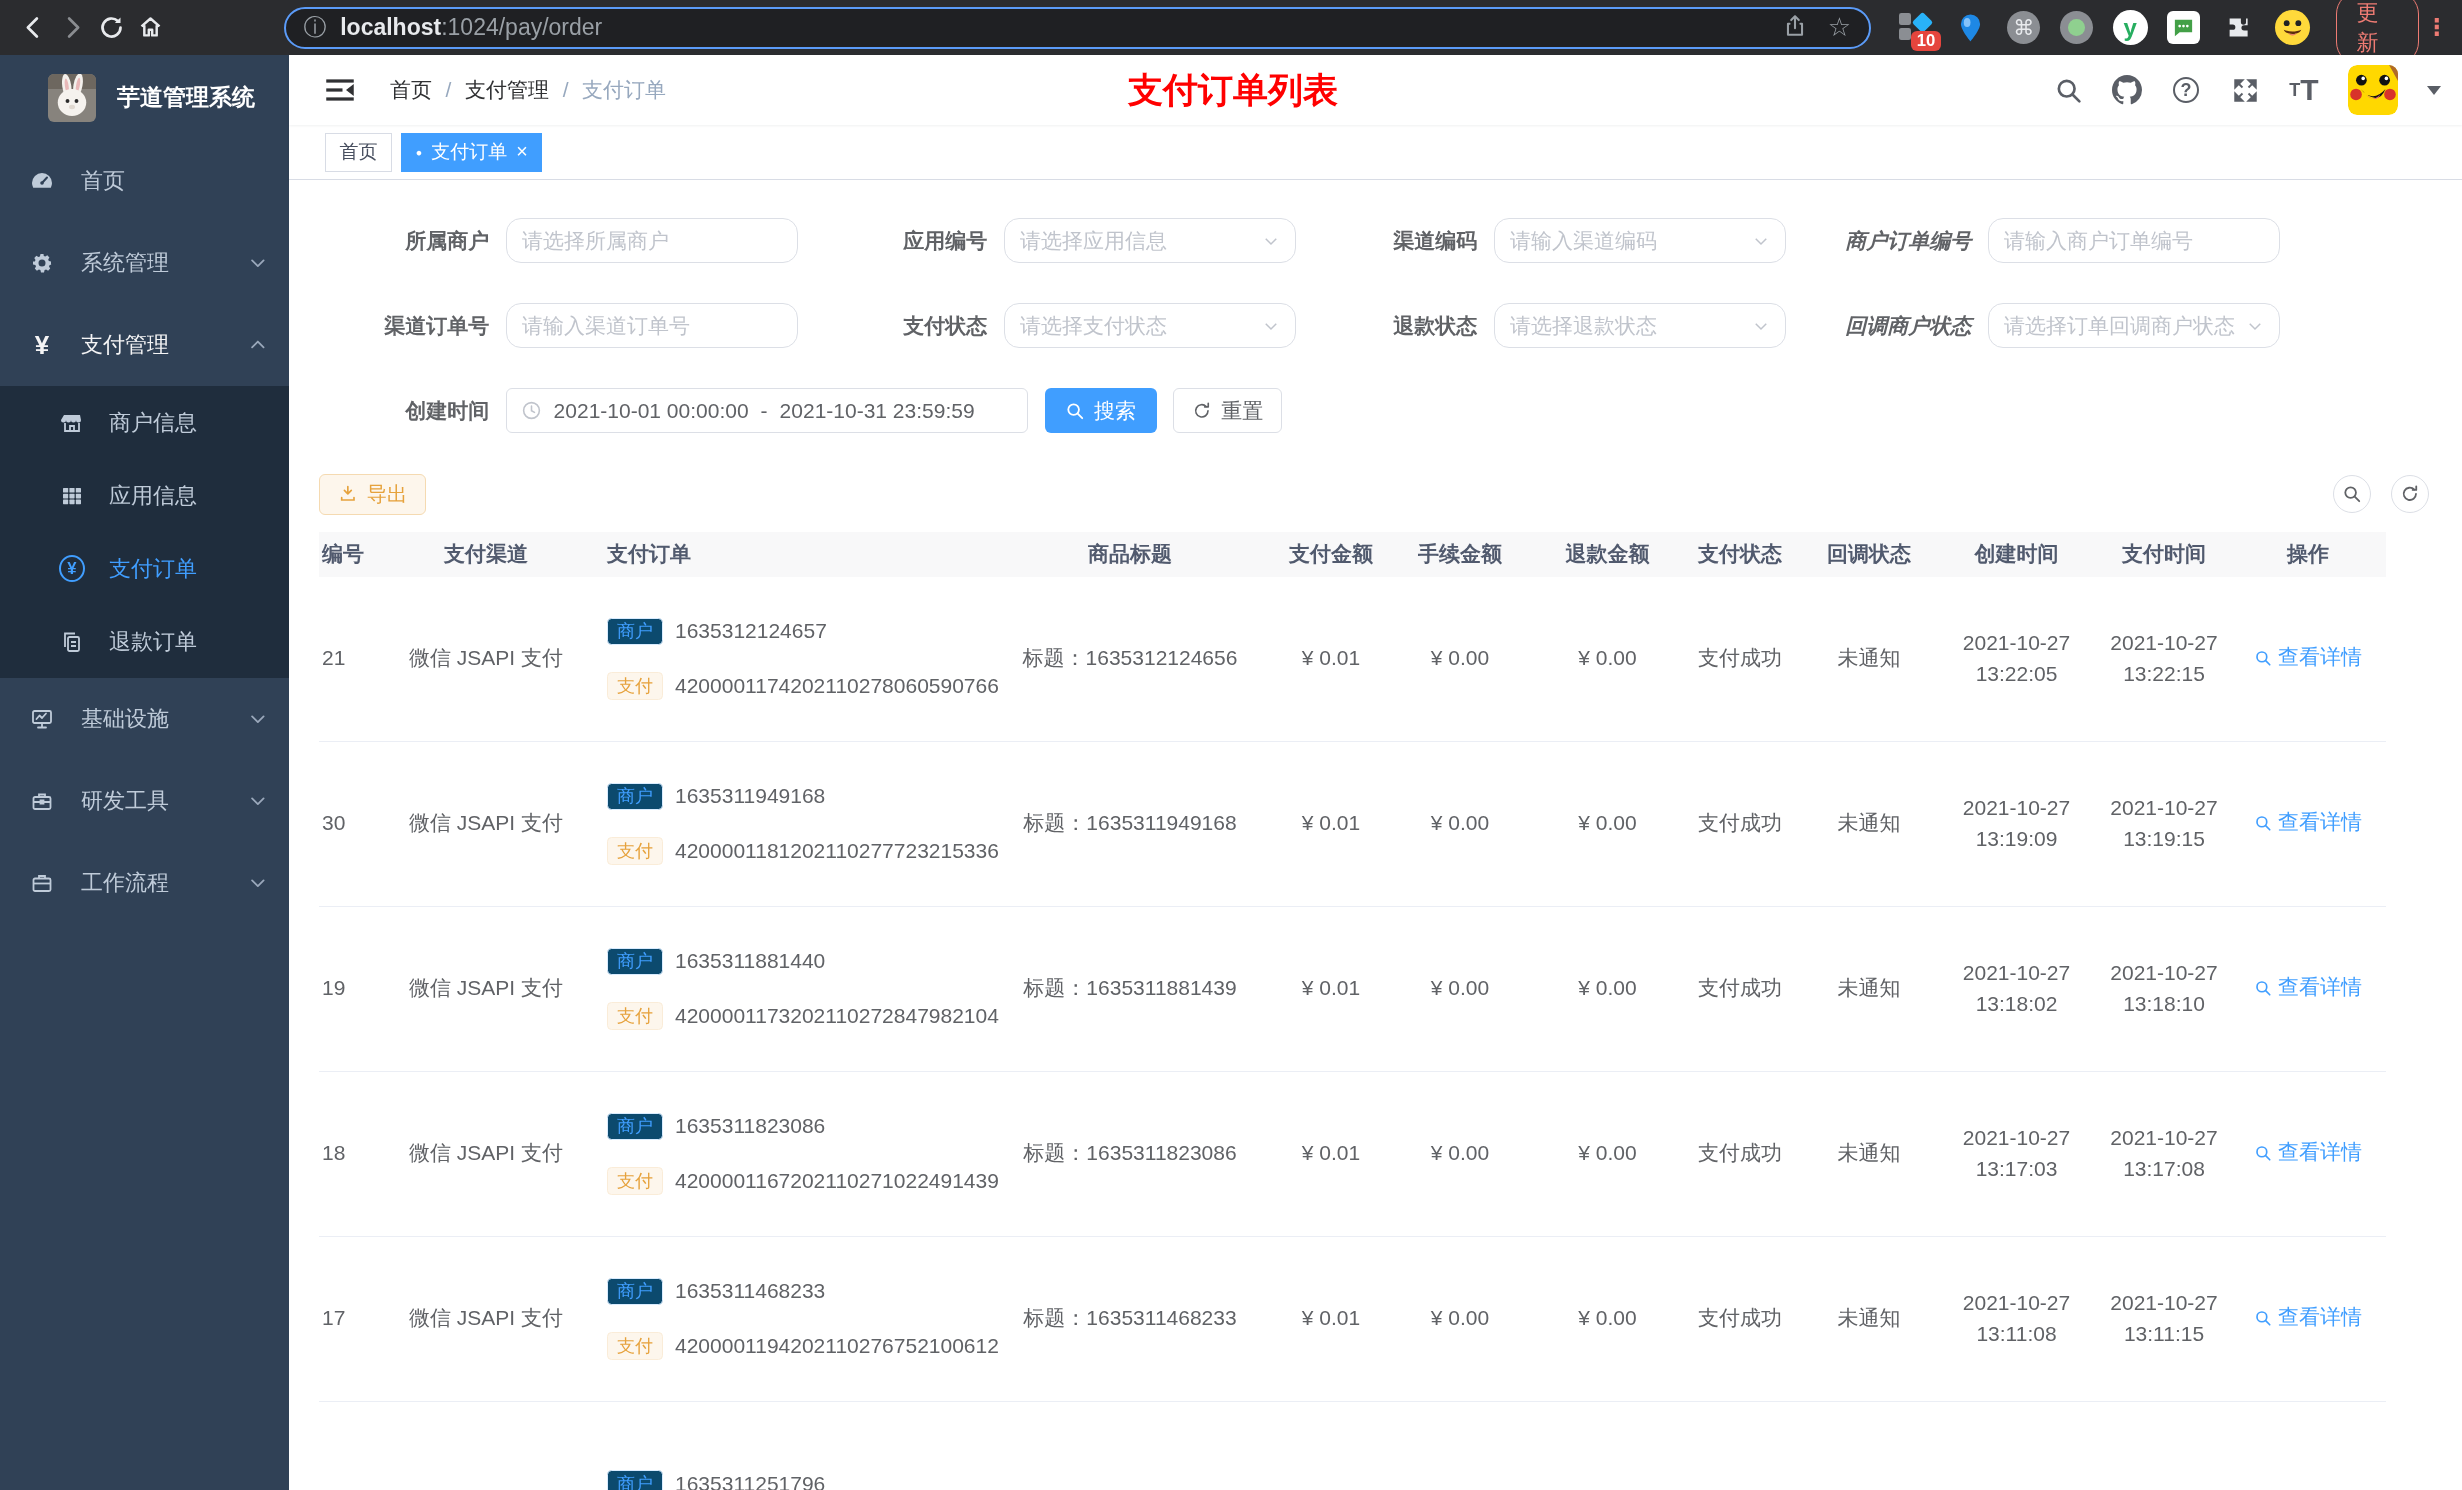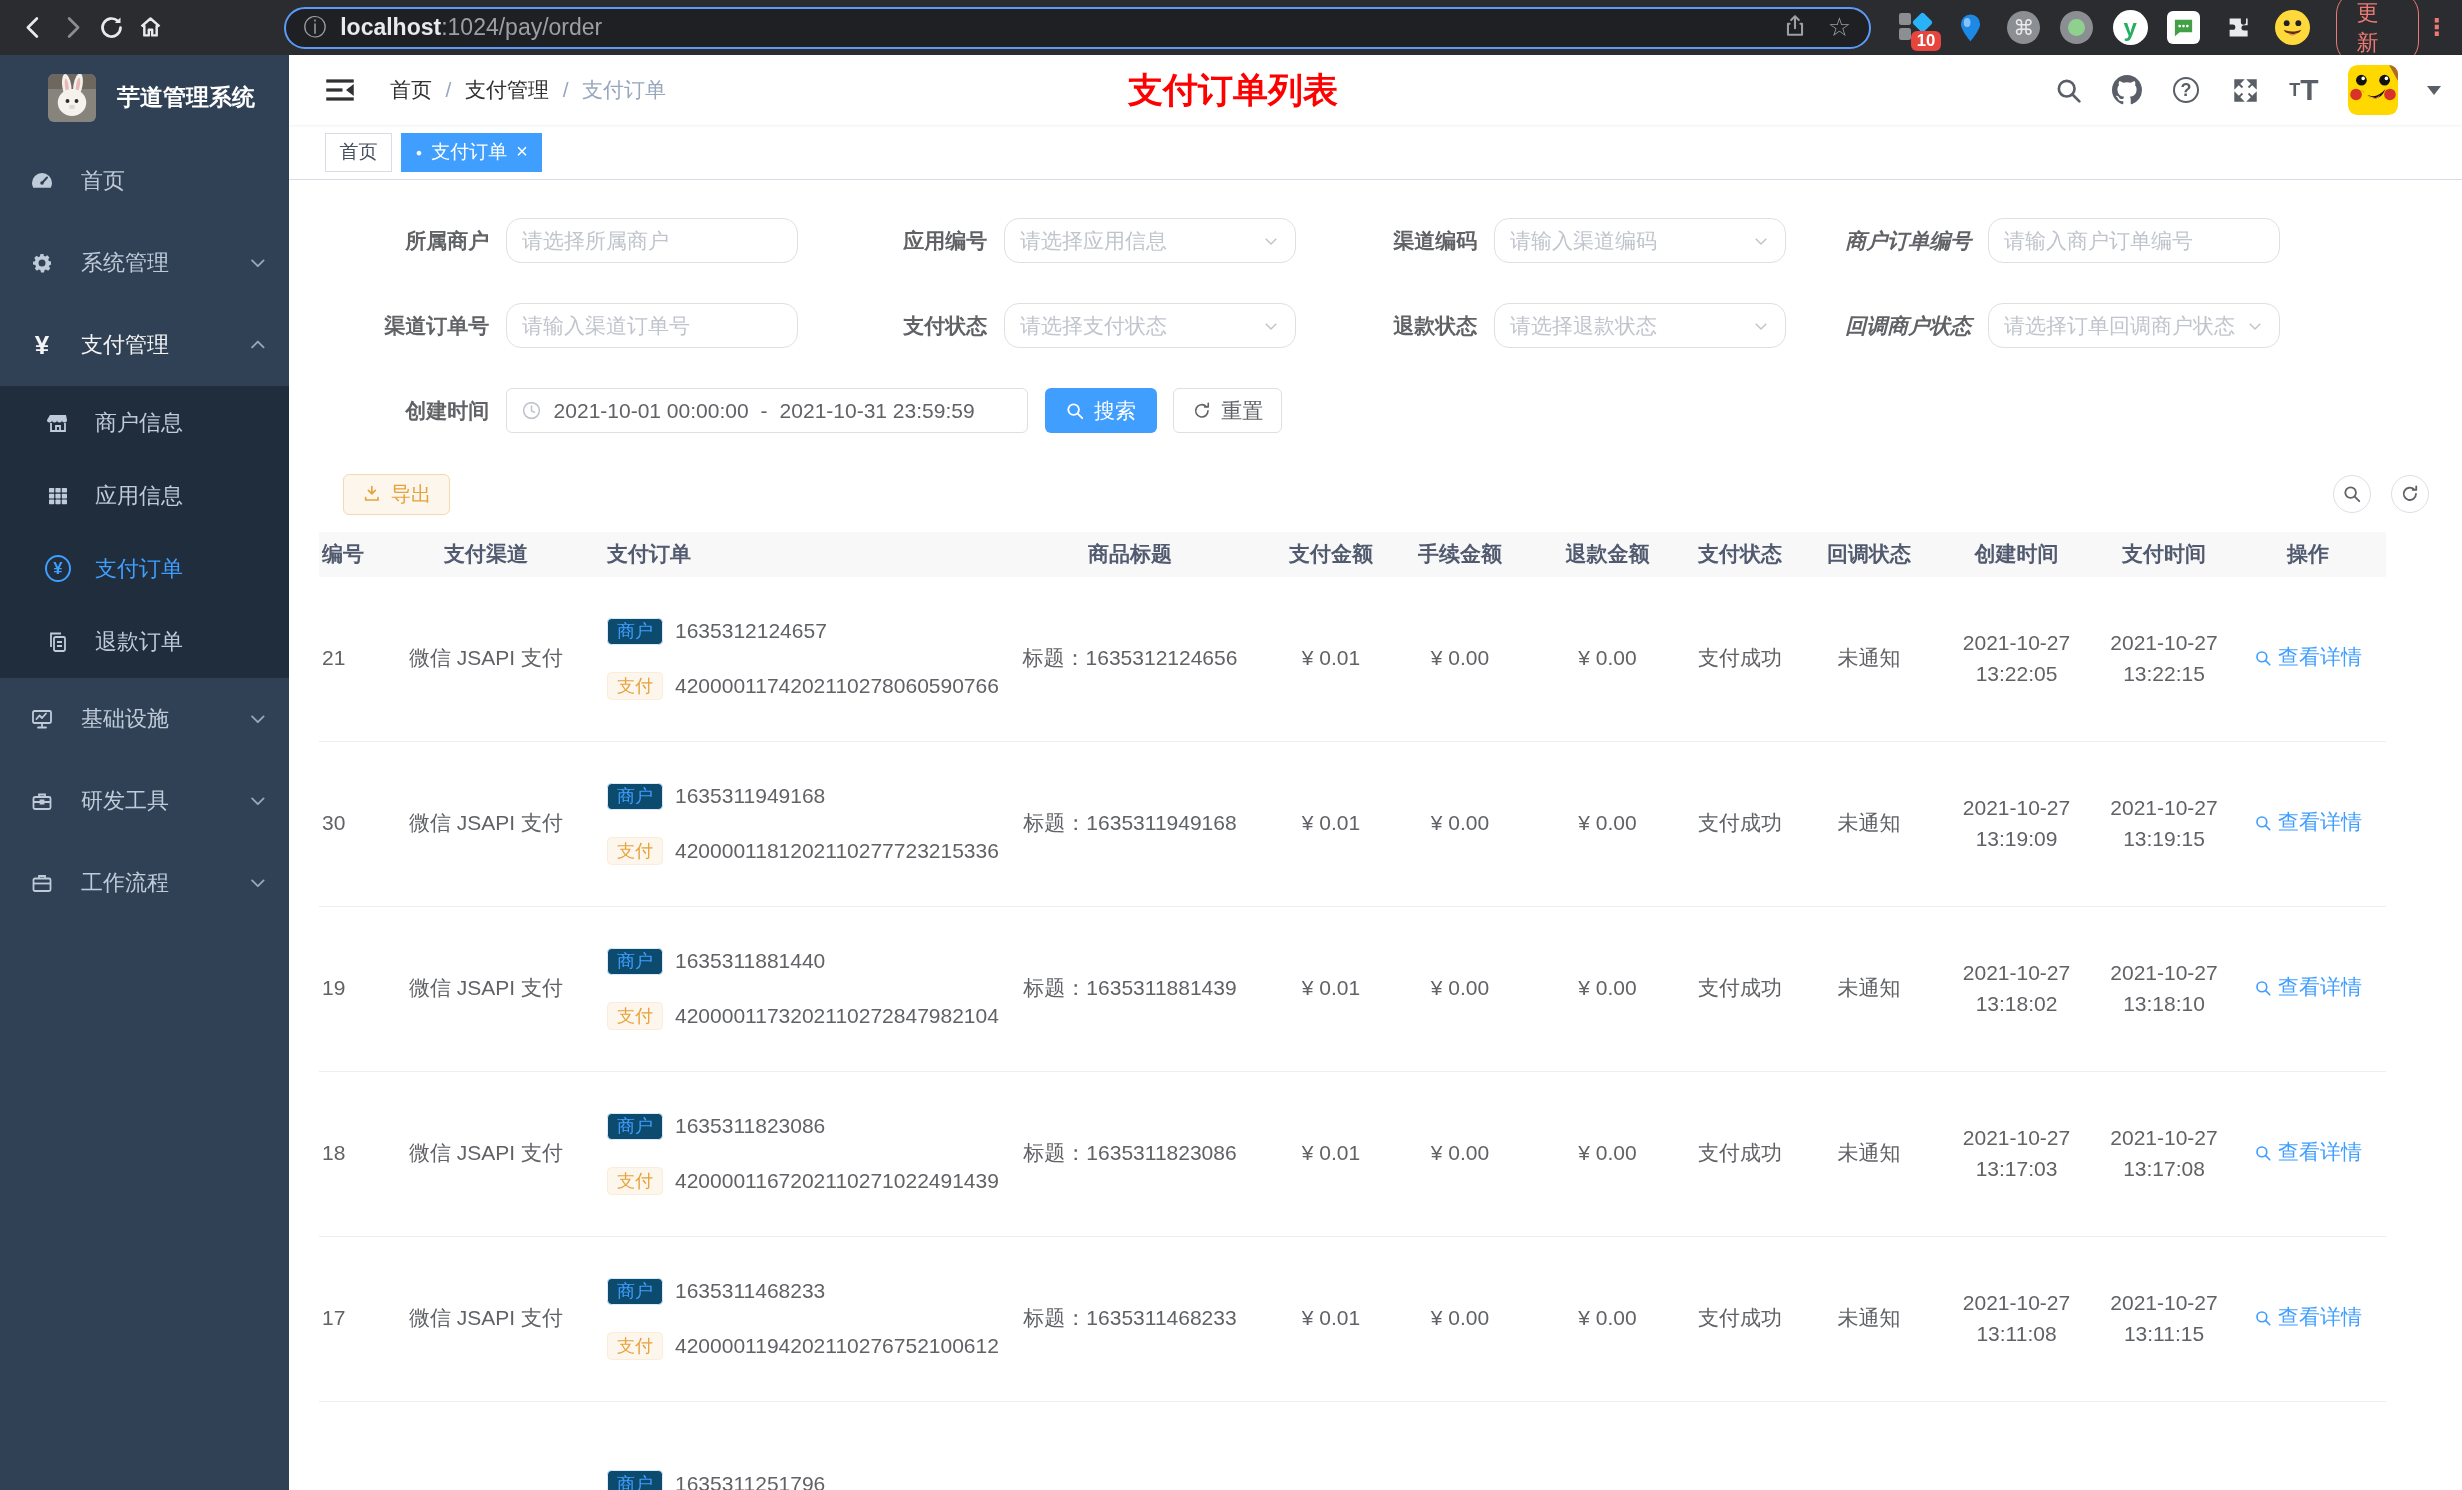--- a/index.html
+++ b/index.html
@@ -35,21 +35,21 @@
   
   .sidebar { width:289px; background:#304156; color:#bfcbd9; flex:0 0 auto; }
   .logo-row { height:85px; display:flex; align-items:center; padding-left:48px; gap:21px; }
   .logo-avatar { width:48px; height:48px; border-radius:6px; overflow:hidden; flex:0 0 auto; }
   .logo-title { color:#fff; font-size:23px; font-weight:bold; }
   .menu-item { height:82px; display:flex; align-items:center; padding:0 21px 0 29px; cursor:pointer; font-size:22px; }
   .menu-item .mi-ico { width:26px; height:26px; margin-right:26px; flex:0 0 auto; display:flex; align-items:center; justify-content:center; }
   .menu-item .mi-label { flex:1; }
   .mi-arrow { width:19.7px; height:19.7px; }
   .submenu { background:#1f2d3d; }
-  .sub-item { height:73px; display:flex; align-items:center; padding-left:45px; cursor:pointer; font-size:22px; }
+  .sub-item { height:73px; display:flex; align-items:center; padding-left:59px; cursor:pointer; font-size:22px; }
   .sub-item .mi-ico { width:26px; height:26px; margin-right:24px; display:flex; align-items:center; justify-content:center; }
   .sub-item.active { color:#409eff; }
   .yen-glyph { font-size:26px; font-weight:bold; line-height:1; }
   .yen-circle { width:27px; height:27px; border:2.3px solid currentColor; border-radius:50%;
     display:flex; align-items:center; justify-content:center; font-size:16.7px; font-weight:bold; }
 
   
   .main { flex:1; display:flex; flex-direction:column; background:#fff; position:relative; }
   .navbar { height:70px; position:relative; display:flex; align-items:center; padding-left:36px;
     box-shadow:0 0.8px 3px rgba(0,21,41,.08); background:#fff; z-index:3; }
@@ -95,21 +95,21 @@
     align-items:center; padding:0 13.6px; gap:12px; font-size:21px; color:#606266; }
   .date-range .dval { white-space:nowrap; }
   .btn { height:45px; border-radius:6px; font-size:21px; display:inline-flex; align-items:center;
     justify-content:center; gap:9px; cursor:pointer; border:0.8px solid transparent; }
   .btn-primary { background:#409eff; color:#fff; padding:0 19.7px; margin-left:16.7px; }
   .btn-plain { background:#fff; color:#606266; border-color:#dcdfe6; padding:0 18px; margin-left:16.7px; }
 
   
   .toolbar-row { margin:6px 0 0 30px; height:42px; display:flex; align-items:center; position:relative; }
   .btn-export { height:41px; background:#fdf6ec; border:0.8px solid #f5dab1; color:#e6a23c; border-radius:6px;
-    padding:0 18px; font-size:20.4px; display:inline-flex; align-items:center; gap:9px; cursor:pointer;margin-left:24px; }
+    padding:0 18px; font-size:20.4px; display:inline-flex; align-items:center; gap:9px; cursor:pointer; }
   .right-tools { position:absolute; right:33px; top:1.5px; display:flex; gap:19.7px; }
   .circ-btn { width:38px; height:38px; border-radius:50%; border:0.8px solid #dcdfe6; background:#fff;
     display:flex; align-items:center; justify-content:center; color:#606266; cursor:pointer; }
 
   
   .table { margin:16.7px 0 0 30px; width:2067px; font-size:21px; color:#606266; }
   .t-head { display:flex; background:#f8f8f9; color:#515a6e; font-weight:bold; height:45px; align-items:center; }
   .t-row { display:flex; align-items:center; height:165px; border-bottom:0.8px solid #ebeef5; }
   .cell { flex:0 0 auto; text-align:center; line-height:1.45; }
   .c-id { width:76px; text-align:left; padding-left:3px; }

